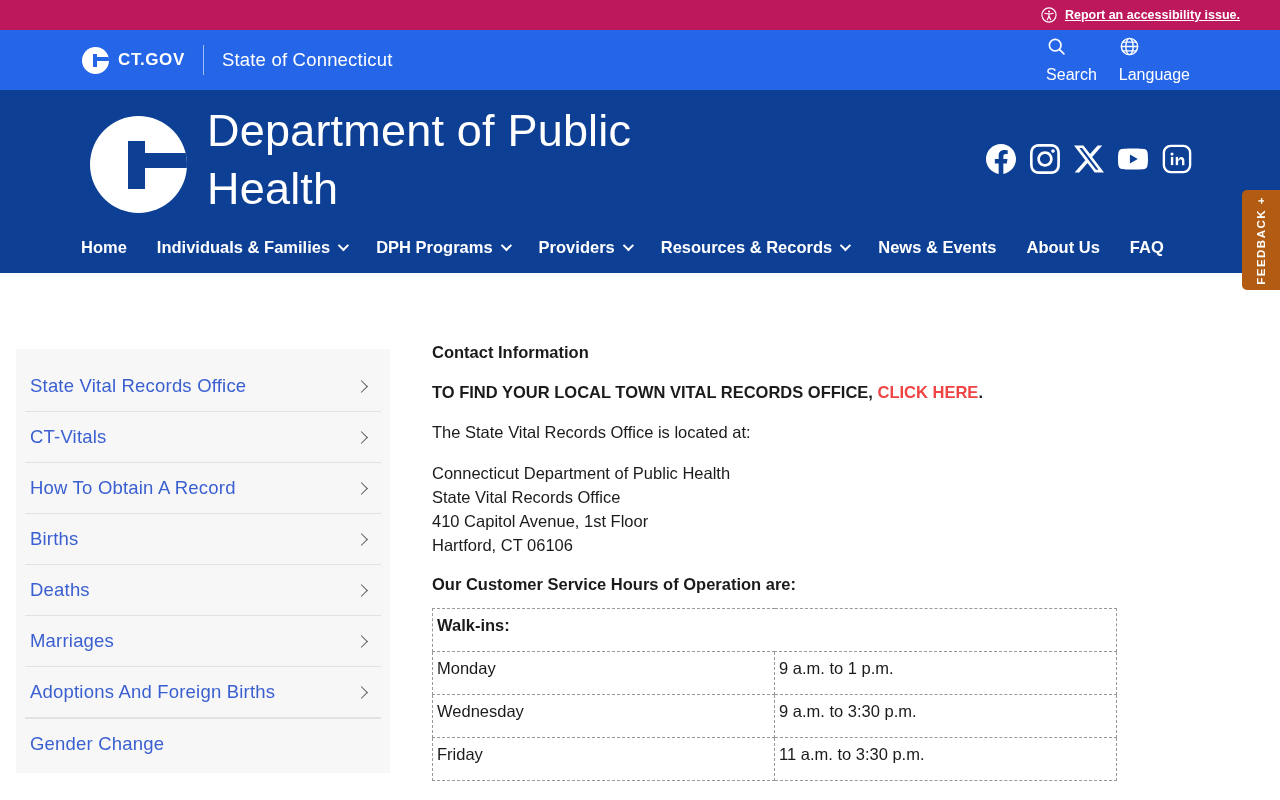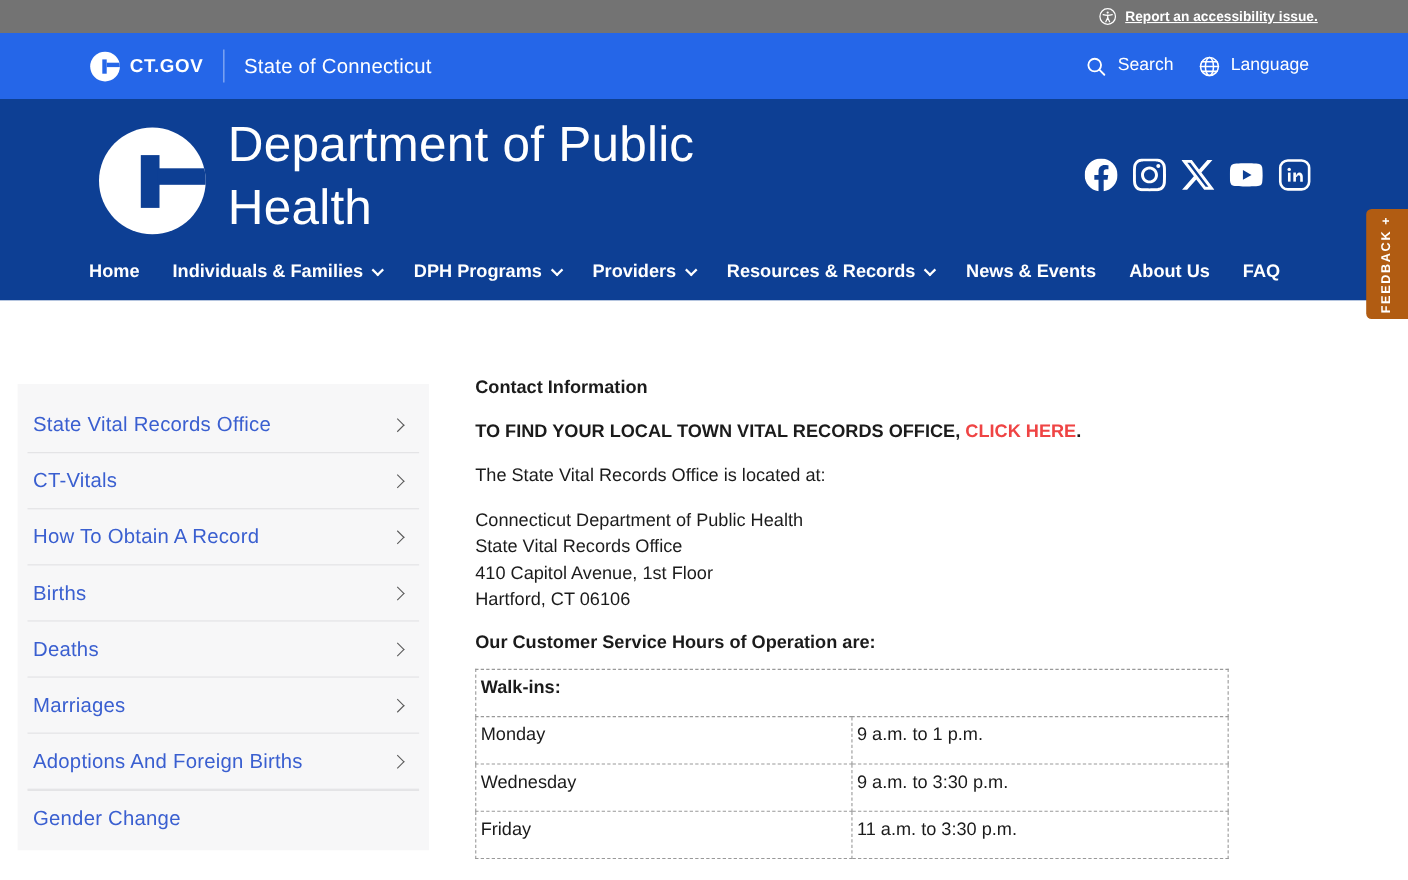--- a/index.html
+++ b/index.html
@@ -7,25 +7,25 @@
   body {
     font-family: "Liberation Sans", sans-serif;
     background: #ffffff;
     color: #1b1b1b;
     position: relative;
   }
 
   
   .topbar {
     height: 30px;
-    background: #737373;
+    background: #be185d;
     display: flex;
     align-items: center;
     justify-content: flex-end;
-    padding-right: 82px;
+    padding-right: 40px;
   }
   .report-link {
     display: flex;
     align-items: center;
     gap: 8px;
     color: #ffffff;
     cursor: pointer;
   }
   .report-link span.txt {
     font-size: 12.5px;
@@ -44,21 +44,21 @@
   }
   .brand-group { display: flex; align-items: center; gap: 9px; cursor: pointer; }
   .brand-name { font-size: 17px; font-weight: bold; letter-spacing: 0.6px; }
   .header-divider {
     width: 1px; height: 30px;
     background: rgba(255,255,255,0.55);
     margin: 0 18px;
   }
   .site-name { font-size: 18.5px; font-weight: 400; letter-spacing: 0.2px; }
   .header-right { margin-left: auto; display: flex; align-items: center; gap: 22px; }
-  .header-action { display: flex; align-items: center; gap: 9px; font-size: 16px; cursor: pointer; }
+  .header-action { display: flex; align-items: flex-start; gap: 9px; font-size: 16px; cursor: pointer; flex-direction: column; }
 
   
   .ct-logo { position: relative; border-radius: 50%; background: #ffffff; overflow: hidden; flex-shrink: 0; }
   .ct-logo .vbar { position: absolute; left: 39%; top: 26%; width: 18%; height: 49%; }
   .ct-logo .hbar { position: absolute; left: 55%; top: 38%; width: 46%; height: 16%; }
   .ct-logo.on-bright .vbar, .ct-logo.on-bright .hbar { background: #2566e8; }
   .ct-logo.on-navy .vbar, .ct-logo.on-navy .hbar { background: #0d3f94; }
   .ct-logo.sm { width: 27px; height: 27px; }
   .ct-logo.lg { width: 97px; height: 97px; }
 

